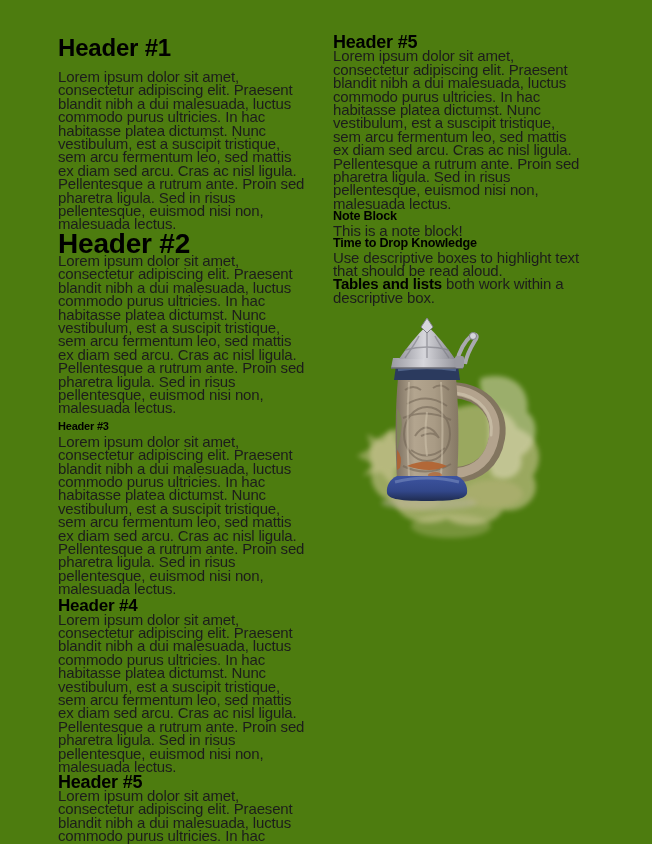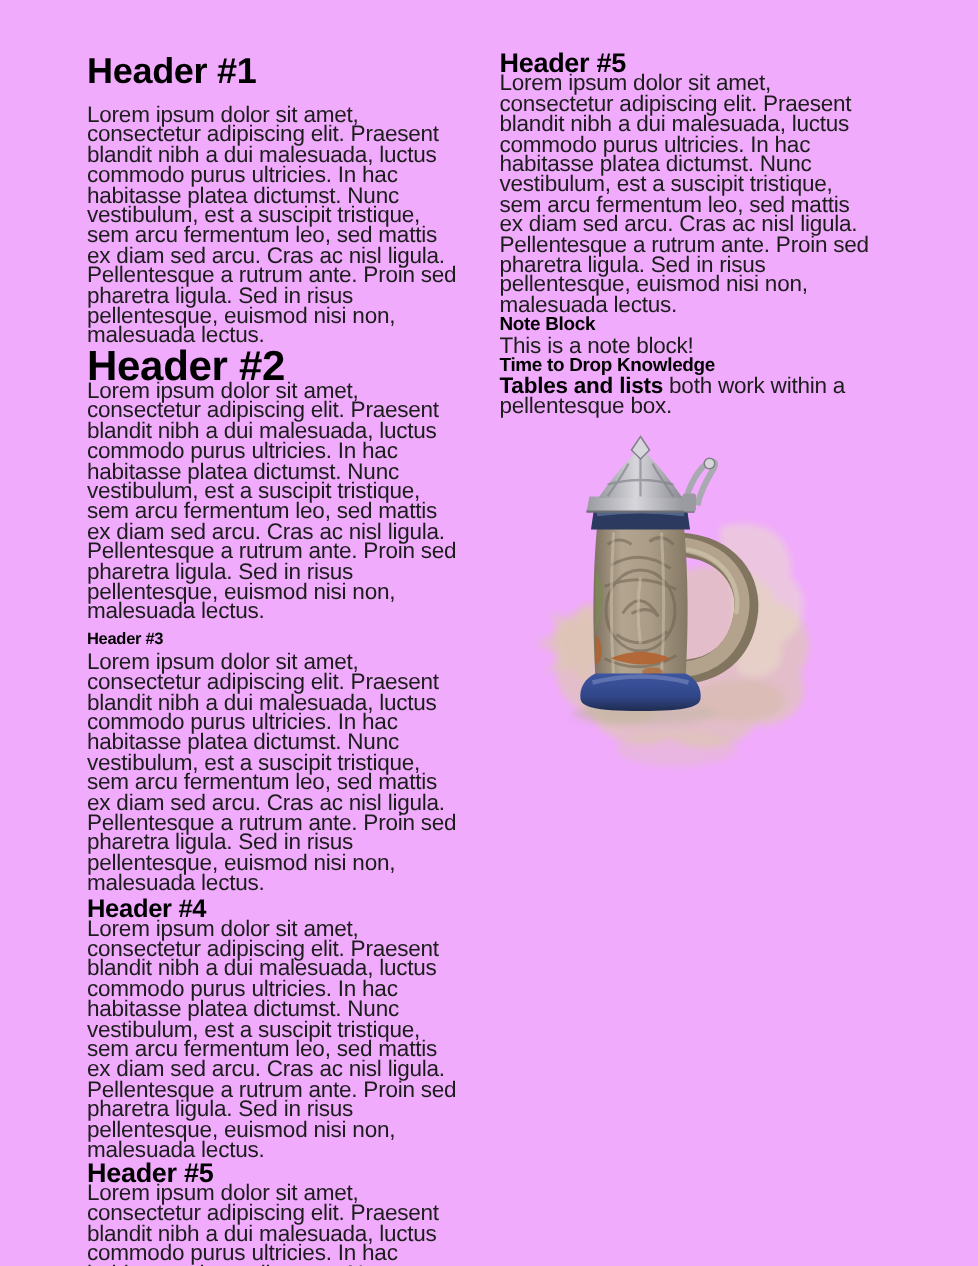--- a/index.html
+++ b/index.html
@@ -4,21 +4,21 @@
 <style>
   html, body {
     margin: 0;
     padding: 0;
     background: #ffffff;
   }
   .page {
     position: relative;
     width: 652px;
     height: 844px;
-    background: #f0abfc;
+    background: #4d7c0f;
     overflow: hidden;
     font-family: "Liberation Sans", sans-serif;
     color: #1c1c1c;
   }
   .col {
     position: absolute;
     top: 36px;
   }
   .col-left  { left: 58px;  width: 250px; }
   .col-right { left: 333px; width: 252px; }
@@ -75,22 +75,23 @@
   </div>
 
   <div class="col col-right">
     <h5 class="sec-h sec-h5" style="margin-top:0;">Header #5</h5>
     <p class="body">Lorem ipsum dolor sit amet, consectetur adipiscing elit. Praesent blandit nibh a dui malesuada, luctus commodo purus ultricies. In hac habitasse platea dictumst. Nunc vestibulum, est a suscipit tristique, sem arcu fermentum leo, sed mattis ex diam sed arcu. Cras ac nisl ligula. Pellentesque a rutrum ante. Proin sed pharetra ligula. Sed in risus pellentesque, euismod nisi non, malesuada lectus.</p>
 
     <p class="minihead">Note Block</p>
     <p class="body">This is a note block!</p>
 
     <p class="minihead">Time to Drop Knowledge</p>
+    <p class="body">Use descriptive boxes to highlight text that should be read aloud.</p>
 
-    <p class="body"><span class="bold-lead">Tables and lists</span><span> both work within a pellentesque box.</span></p>
+    <p class="body"><span class="bold-lead">Tables and lists</span><span> both work within a descriptive box.</span></p>
 
     
     <svg class="illustration" viewBox="0 0 272 232" xmlns="http://www.w3.org/2000/svg">
       <defs>
         <linearGradient id="gBody" x1="0" y1="0" x2="1" y2="0">
           <stop offset="0" stop-color="#7c7060"></stop>
           <stop offset="0.3" stop-color="#b3a58f"></stop>
           <stop offset="0.62" stop-color="#a99b85"></stop>
           <stop offset="1" stop-color="#857864"></stop>
         </linearGradient>

